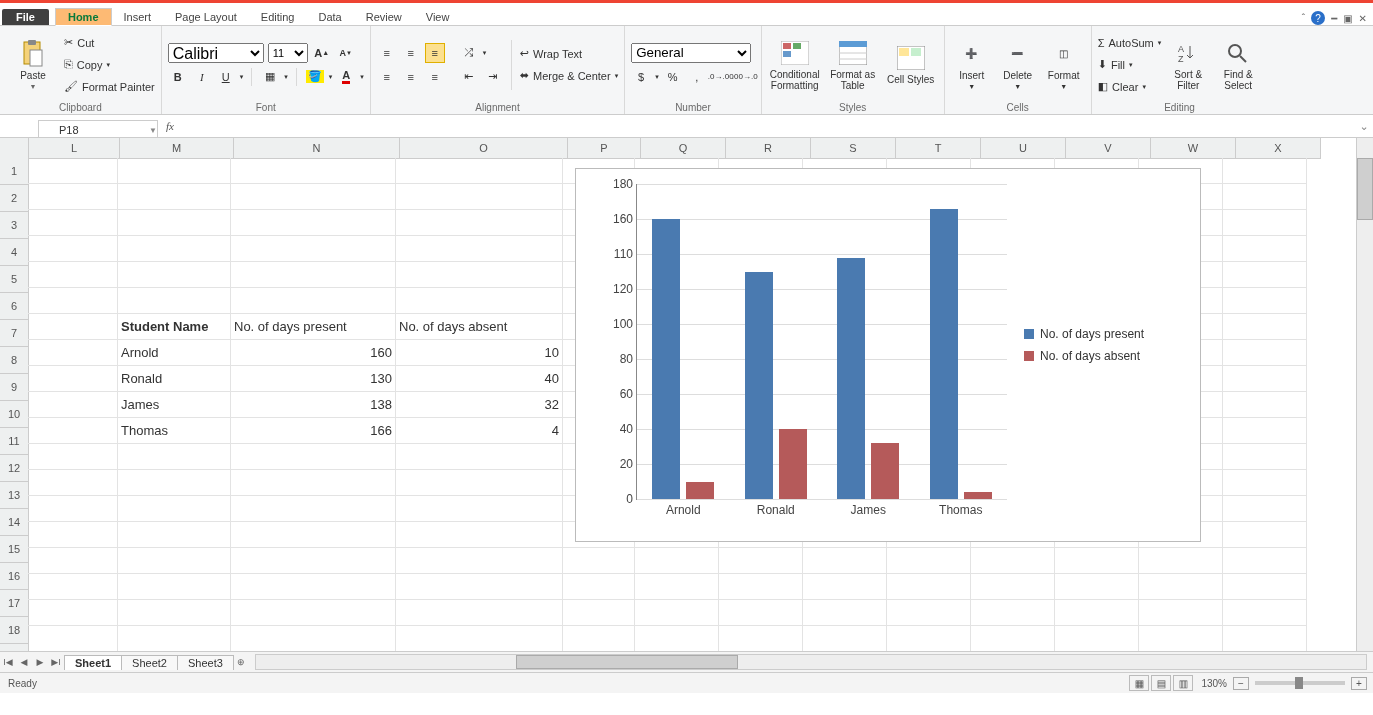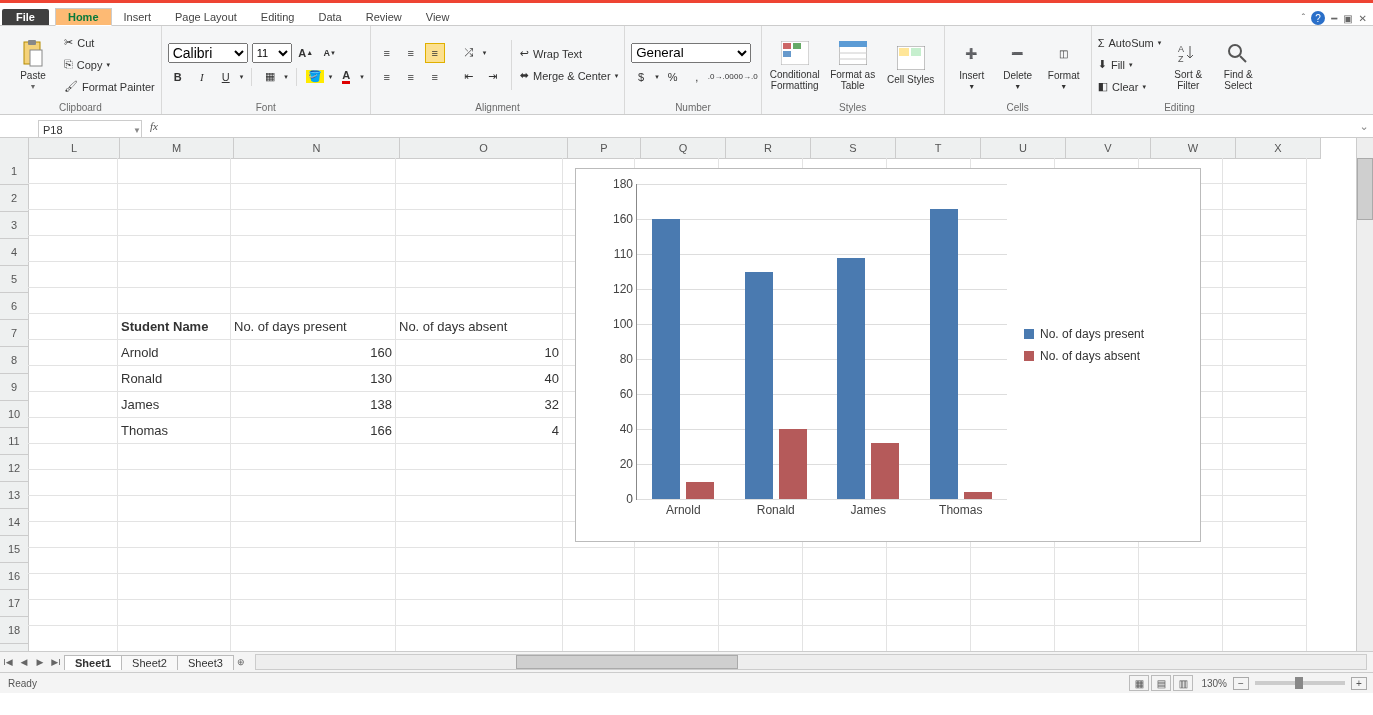--- a/index.html
+++ b/index.html
@@ -14,24 +14,24 @@
 .group{border-right:1px solid #d9d9d9;display:flex;flex-direction:column;align-items:stretch;padding:2px 6px 0}
 .group-body{flex:1;display:flex;align-items:center;gap:4px}
 .group-label{text-align:center;font-size:10px;color:#6a6a6a;padding:1px 0}
 .bigbtn{display:flex;flex-direction:column;align-items:center;justify-content:center;width:54px;height:66px;font-size:10px;text-align:center;gap:2px}
 .bigbtn .ic{width:28px;height:28px;display:flex;align-items:center;justify-content:center}
 .col{display:flex;flex-direction:column;gap:2px;justify-content:center}
 .smallrow{display:flex;align-items:center;gap:4px;font-size:11px;height:20px}
 .btn16{width:18px;height:18px;display:inline-flex;align-items:center;justify-content:center;border:1px solid transparent}
 .btn16.on{background:#fce08f;border:1px solid #e0b000}
 .sep{width:1px;height:50px;background:#d9d9d9;margin:0 4px}
-select.fontname{width:80px;height:20px;font-size:14px}
+select.fontname{width:96px;height:20px;font-size:16px}
 select.fontsize{width:40px;height:20px;font-size:11px}
 .formula-bar{display:flex;align-items:center;height:22px;border-bottom:1px solid #ccc;background:#fff}
-.name-box{width:98px;border:1px solid #ccc;margin:10px 0 2px 38px;height:18px;font-size:11px;padding-left:4px;display:flex;align-items:center;justify-content:space-between}
+.name-box{width:98px;border:1px solid #ccc;margin:10px 0 2px 38px;height:18px;font-size:11px;padding-left:20px;display:flex;align-items:center;justify-content:space-between}
 .fx{font-style:italic;font-family:"Times New Roman",serif;margin:0 8px;color:#555}
 .fx-input{flex:1;height:18px;border:none;font-size:11px}
 .grid-wrap{position:relative;height:513px;overflow:hidden;background:#fff}
 .colhdrs{display:flex;position:absolute;top:0;left:0}
 .corner{width:28px;height:20px;background:#eef0f0;border-right:1px solid #ccc;border-bottom:1px solid #ccc}
 .ch{height:20px;background:#eef0f0;border-right:1px solid #ccc;border-bottom:1px solid #ccc;text-align:center;font-size:11px;color:#555;display:flex;align-items:center;justify-content:center}
 .rowhdrs{position:absolute;top:20px;left:0;display:flex;flex-direction:column}
 .rh{width:28px;height:26px;background:#eef0f0;border-right:1px solid #ccc;border-bottom:1px solid #ccc;text-align:center;font-size:11px;color:#555;display:flex;align-items:center;justify-content:center}
 .cells{position:absolute;top:20px;left:28px}
 .row{display:flex;height:26px}

